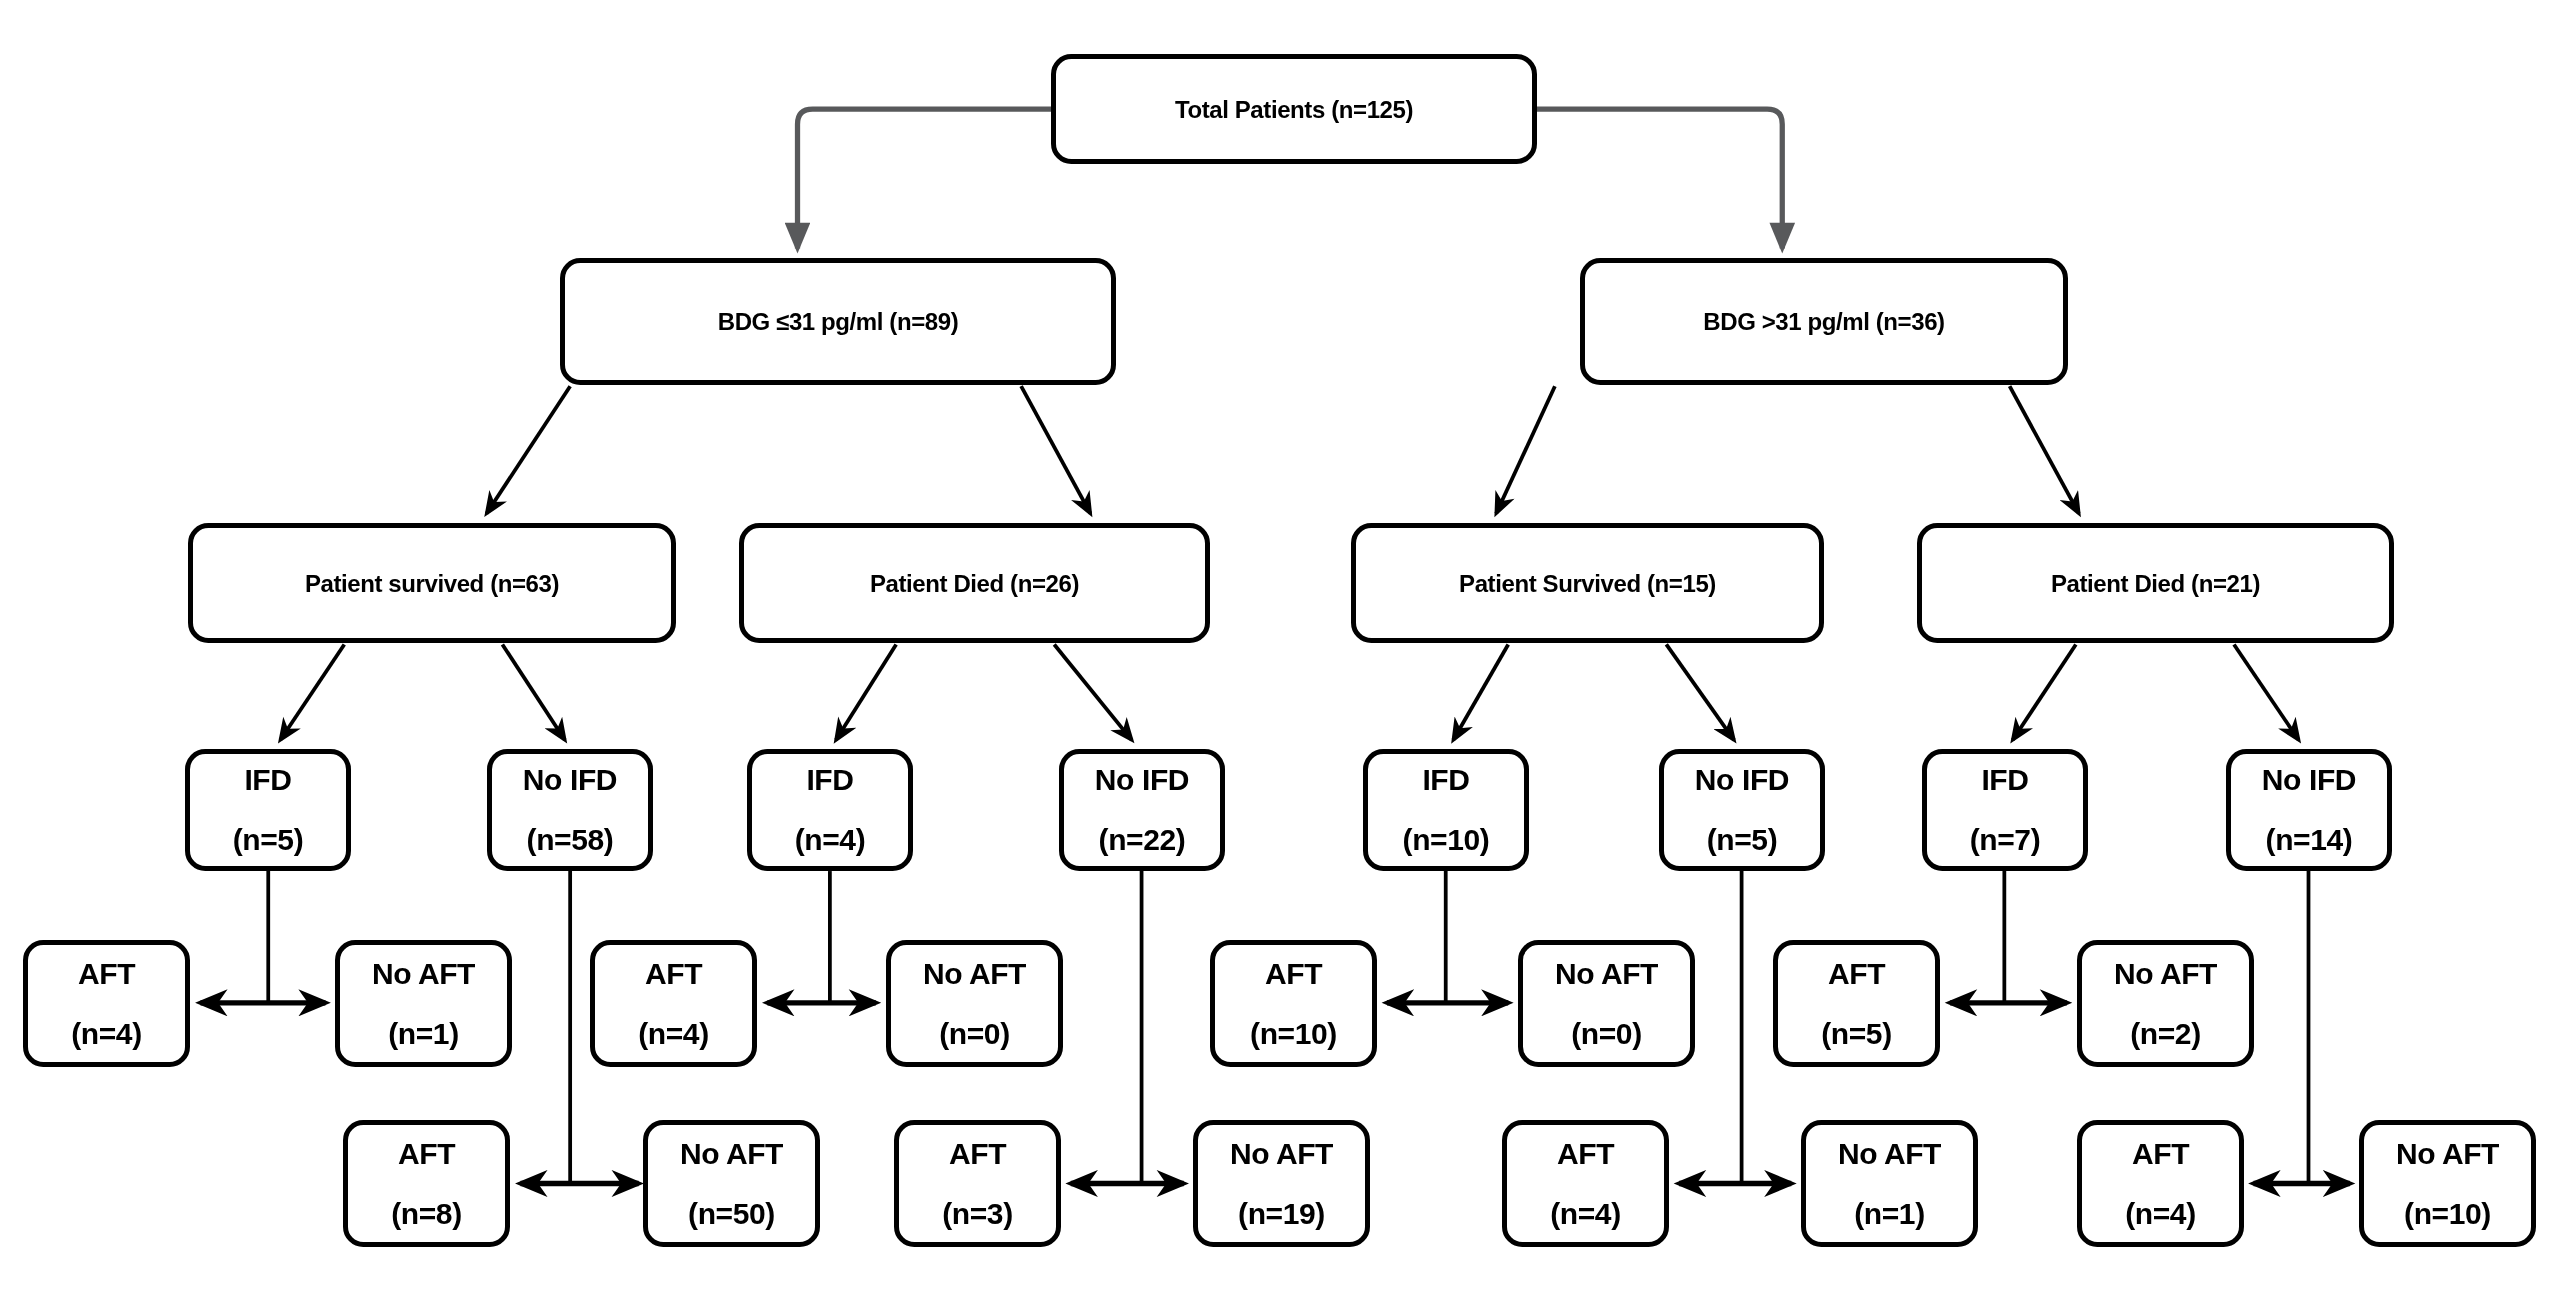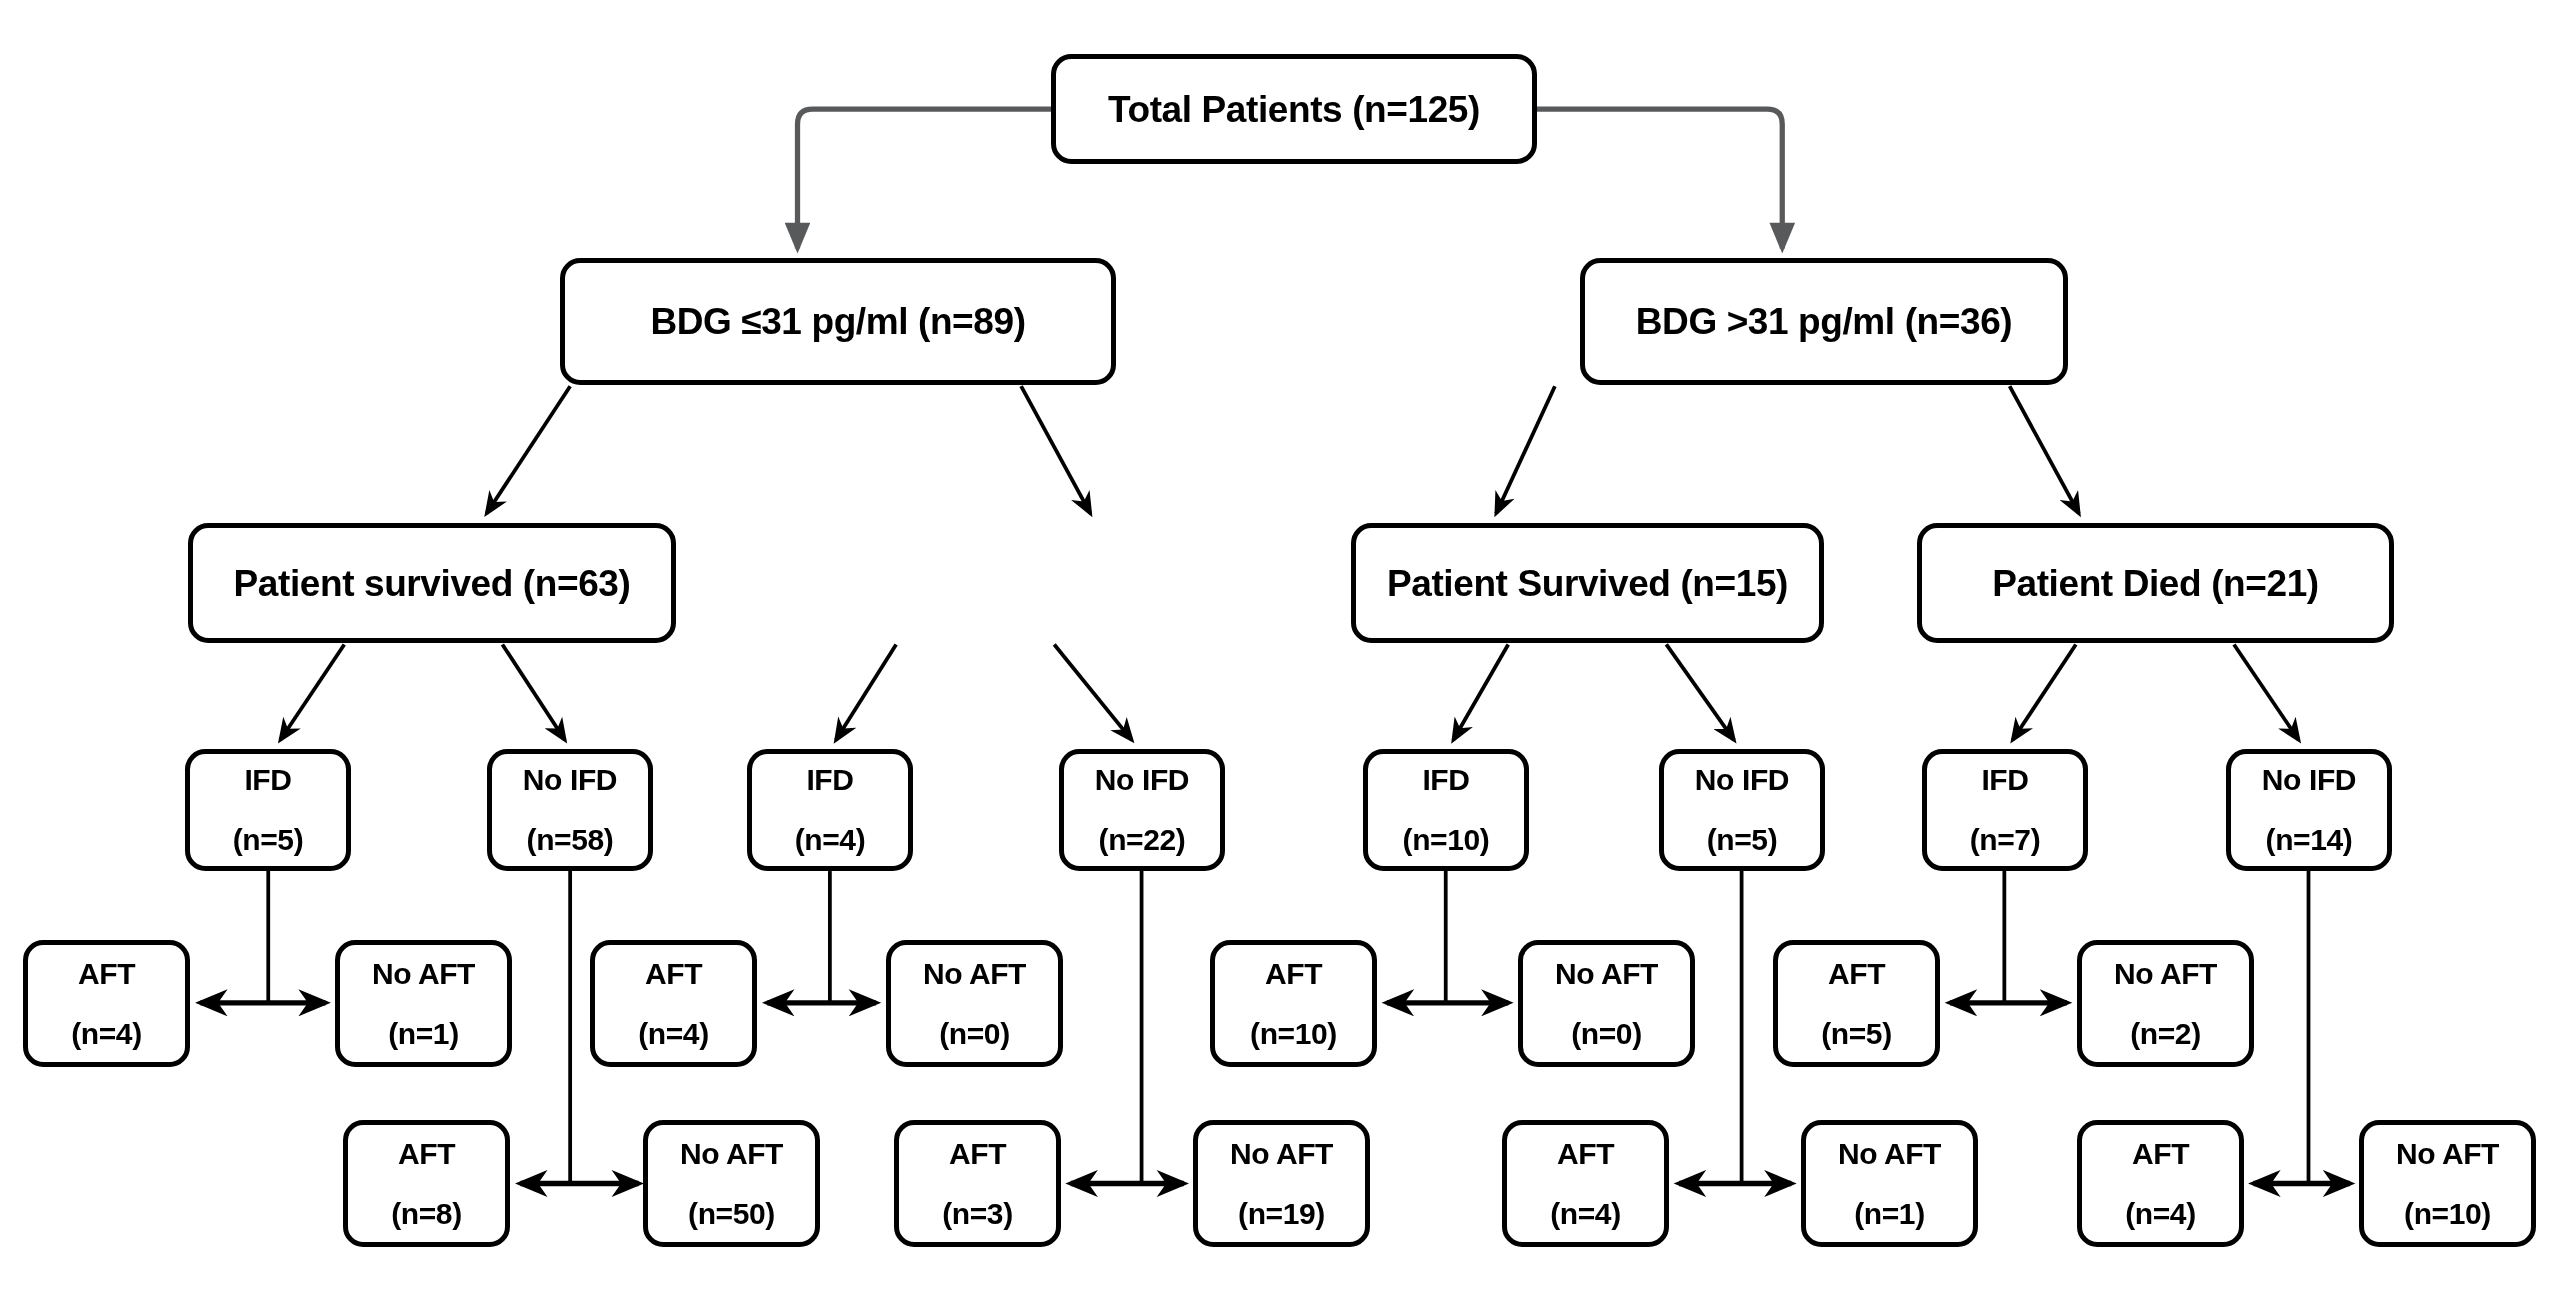--- a/index.html
+++ b/index.html
@@ -32,21 +32,21 @@
     border-radius:20.3px;
     display:flex;
     flex-direction:column;
     align-items:center;
     justify-content:center;
     text-align:center;
     color:var(--text);
     font-weight:bold;
     letter-spacing:-0.4px;
   }
-  .node.lg{font-size:37px;line-height:39px;}
+  .node.lg{font-size:24px;line-height:39px;}
   .node.sm{font-size:30px;line-height:38px;gap:22px;}
   .node span{display:block;white-space:nowrap;}
 </style>
 </head>
 <body>
 
 <div class="canvas">
 
   <svg class="connector-layer" viewBox="0 0 3421 1748" xmlns="http://www.w3.org/2000/svg">
     <defs>
@@ -106,20 +106,23 @@
   <div class="node lg" style="left:560px;top:258px;width:556px;height:127px">
     <span>BDG ≤31 pg/ml (n=89)</span>
   </div>
   <div class="node lg" style="left:1580px;top:258px;width:488px;height:127px">
     <span>BDG &gt;31 pg/ml (n=36)</span>
   </div>
 
   <div class="node lg" style="left:188px;top:523px;width:488px;height:120px">
     <span>Patient survived (n=63)</span>
   </div>
+  <div class="node lg" style="left:739px;top:523px;width:471px;height:120px">
+    <span>Patient Died (n=26)</span>
+  </div>
   <div class="node lg" style="left:1351px;top:523px;width:473px;height:120px">
     <span>Patient Survived (n=15)</span>
   </div>
   <div class="node lg" style="left:1917px;top:523px;width:477px;height:120px">
     <span>Patient Died (n=21)</span>
   </div>
 
   <div class="node sm" style="left:185px;top:749px;width:166px;height:122px">
     <span>IFD</span>
     <span>(n=5)</span>

